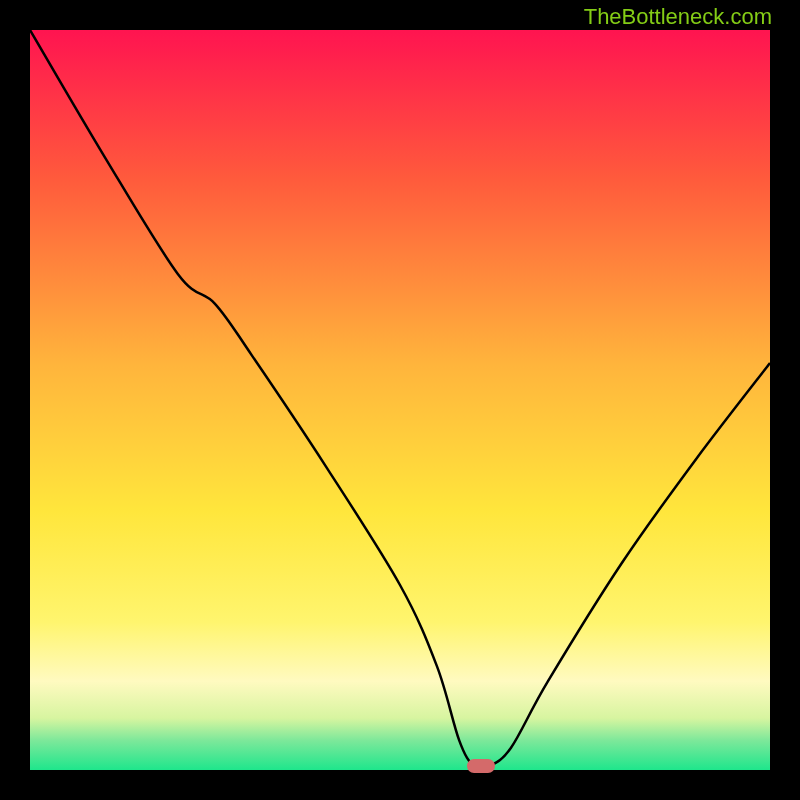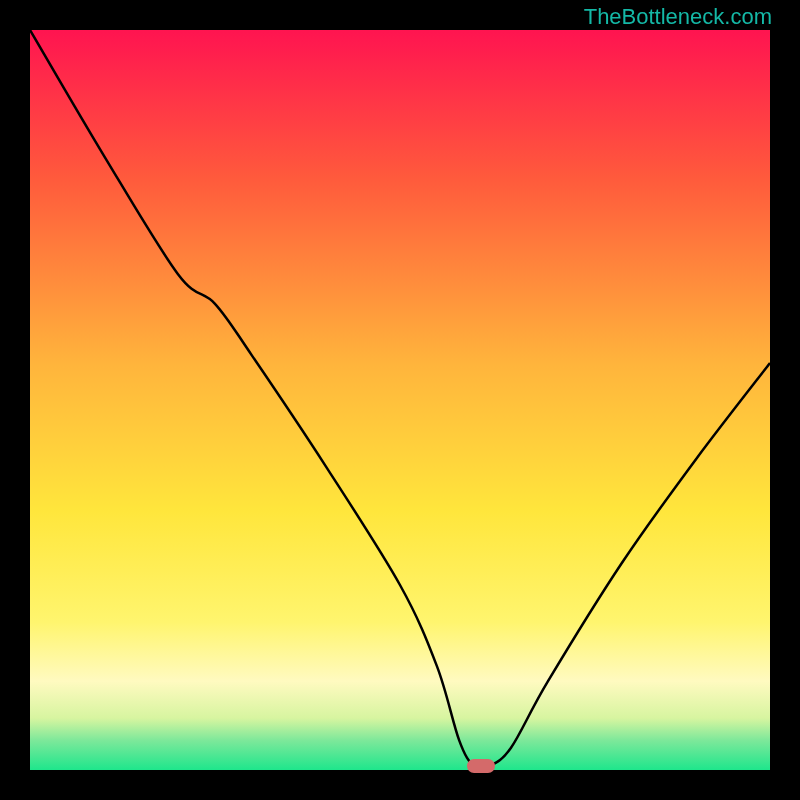--- a/index.html
+++ b/index.html
@@ -8,21 +8,21 @@
     height: 800px;
     background: #000;
     position: relative;
     font-family: Arial, sans-serif;
     overflow: hidden;
   }
   .watermark {
     position: absolute;
     top: 4px;
     right: 28px;
-    color: #14b8a6;
+    color: #84cc16;
     font-size: 22px;
     font-family: Arial, sans-serif;
     z-index: 10;
   }
   .plot-area {
     position: absolute;
     top: 30px;
     left: 30px;
     width: 740px;
     height: 740px;

